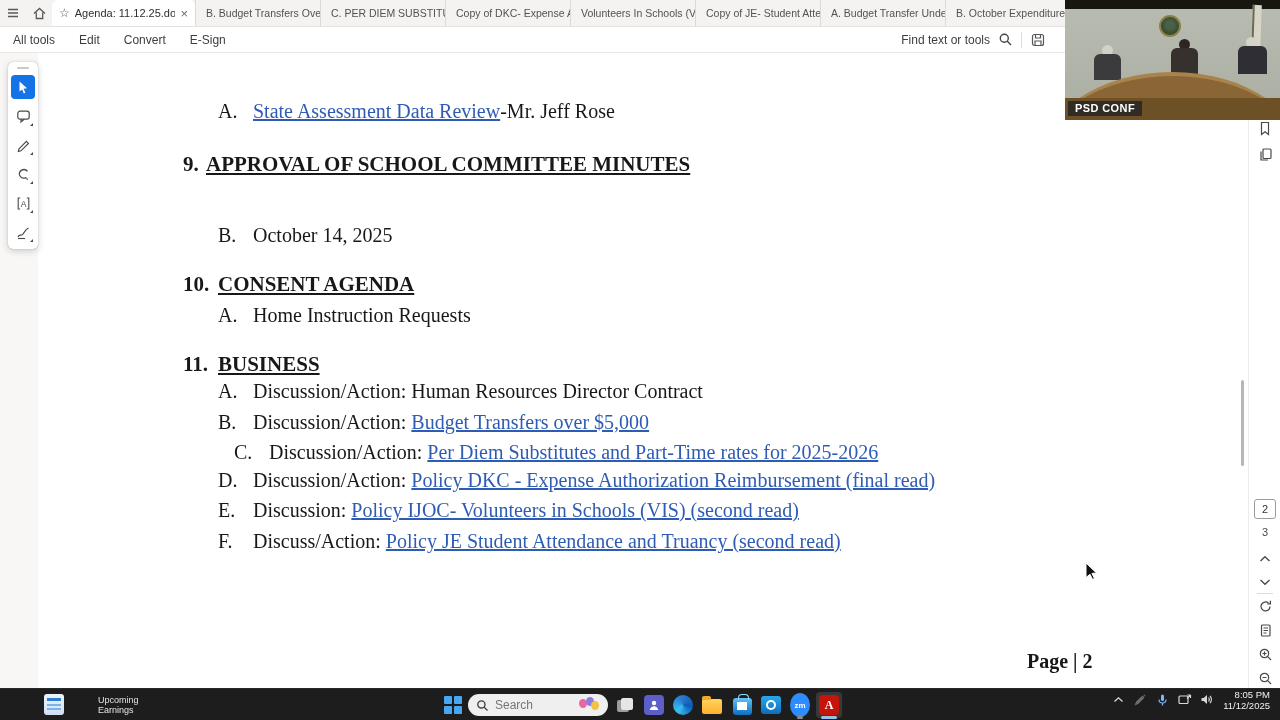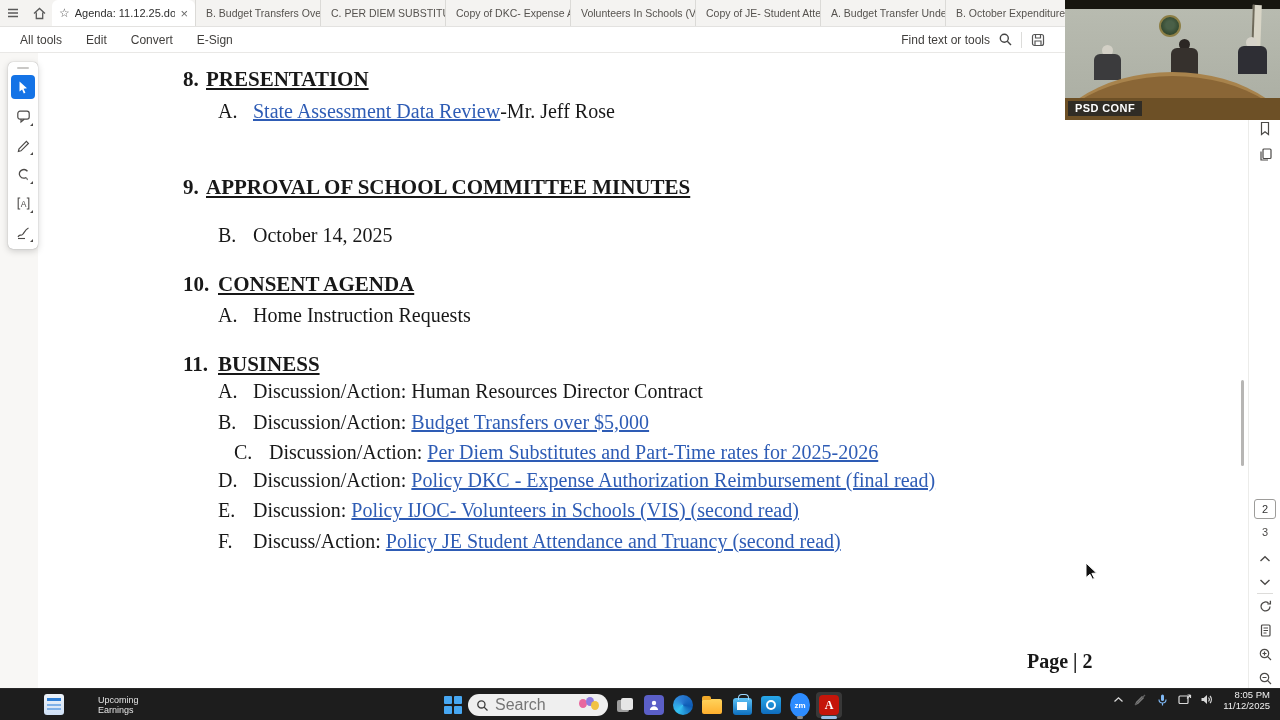--- a/index.html
+++ b/index.html
@@ -16,21 +16,21 @@
   .tab-active .tab-label { flex:1; font-size:11px; color:#2e2e2e; white-space:nowrap; overflow:hidden; }
   .tab-star { font-size:12px; color:#5a5a5a; }
   .tab-close { font-size:13px; color:#6b6b6b; cursor:pointer; }
   .tab { width:125px; display:flex; align-items:center; padding:0 10px; font-size:10.5px; color:#55524e;
          border-left:1px solid #dbdad7; white-space:nowrap; overflow:hidden; cursor:pointer; }
   .tab:first-of-type { border-left:none; }
 
   
   .toolbar { position:absolute; top:27px; left:0; right:0; height:26px; background:#fff;
              border-bottom:1px solid #e9e8e6; display:flex; align-items:center; z-index:5; }
-  .tool-menu { display:flex; gap:24px; margin-left:20px; font-size:12px; color:#403e3c; }
+  .tool-menu { display:flex; gap:24px; margin-left:13px; font-size:12px; color:#403e3c; }
   .tool-menu span { cursor:pointer; }
   .tool-right { position:absolute; right:234px; display:flex; align-items:center; gap:8px;
                 font-size:12px; color:#403e3c; }
   .tool-sep { width:1px; height:16px; background:#dcdcda; }
 
   
   .content { position:absolute; top:53px; left:0; right:0; bottom:32px; background:#fff; }
   .left-strip { position:absolute; left:0; top:0; bottom:0; width:38px; background:#f8f7f5; }
 
   
@@ -93,21 +93,21 @@
                     position:relative; overflow:hidden; }
   .tk-widget-icon::before { content:""; position:absolute; left:3px; top:4px; width:14px; height:3px; background:#2f7fd6; }
   .tk-widget-icon::after  { content:""; position:absolute; left:3px; top:10px; width:14px; height:7px;
                             background:repeating-linear-gradient(#7fb1e8 0 2px, transparent 2px 4px); }
   .tk-widget-text { font-size:9px; line-height:10px; color:#e4e4e4; }
   .tk-start { position:absolute; left:444px; top:7px; width:18px; height:18px; display:grid;
               grid-template-columns:8px 8px; grid-template-rows:8px 8px; gap:2px; cursor:pointer; }
   .tk-start i { background:#47a7f2; border-radius:1px; }
   .tk-search { position:absolute; left:468px; top:5px; width:140px; height:22px; border-radius:11px;
                background:#efefef; display:flex; align-items:center; padding:0 8px; gap:6px; }
-  .tk-search input { border:none; outline:none; background:transparent; font-size:16px; color:#444; width:72px;
+  .tk-search input { border:none; outline:none; background:transparent; font-size:12px; color:#444; width:72px;
                      font-family:"Liberation Sans", sans-serif; }
   .tk-balloons { margin-left:auto; position:relative; width:22px; height:16px; }
   .tk-balloons i { position:absolute; border-radius:50%; }
   .tk-balloons i:nth-child(1){ left:1px; top:2px; width:8px; height:9px; background:#e8679f; }
   .tk-balloons i:nth-child(2){ left:8px; top:0; width:8px; height:9px; background:#8f7ae0; }
   .tk-balloons i:nth-child(3){ left:13px; top:4px; width:8px; height:9px; background:#f1c243; }
   .tk-app { position:absolute; top:3px; width:26px; height:26px; border-radius:4px; display:flex;
             align-items:center; justify-content:center; cursor:pointer; }
   .tk-app.running::after { content:""; position:absolute; bottom:-1px; left:10px; width:6px; height:3px;
                            border-radius:2px; background:#8a8a8a; }
@@ -235,28 +235,25 @@
           </svg>
       </div>
       <div class="qt-btn flyout">
         <svg width="15" height="15" viewBox="0 0 15 15">
             <path d="M2 12c2-4 3 0 5-3s3-5 5.5-6" fill="none" stroke="currentColor" stroke-width="1.2"></path>
             <path d="M2 13.5h7" stroke="currentColor" stroke-width="1.1"></path>
           </svg>
       </div>
     </div>
 
-    <div class="doc-line h" style="left:183px; top:14px">
-      <span class="nw-sm">8.</span><span class="sec-title">PRESENTATION</span>
-    </div>
     <div class="doc-line" style="left:218px; top:47px">
       <span class="lw">A.</span><a class="doclink">State Assessment Data Review</a><span>-Mr. Jeff Rose</span>
     </div>
 
-    <div class="doc-line h" style="left:183px; top:122px">
+    <div class="doc-line h" style="left:183px; top:99px">
       <span class="nw-sm">9.</span><span class="sec-title">APPROVAL OF SCHOOL COMMITTEE MINUTES</span>
     </div>
     <div class="doc-line" style="left:218px; top:171px">
       <span class="lw">B.</span><span>October 14, 2025</span>
     </div>
 
     <div class="doc-line h" style="left:183px; top:219px">
       <span class="nw-lg">10.</span><span class="sec-title">CONSENT AGENDA</span>
     </div>
     <div class="doc-line" style="left:218px; top:251px">

